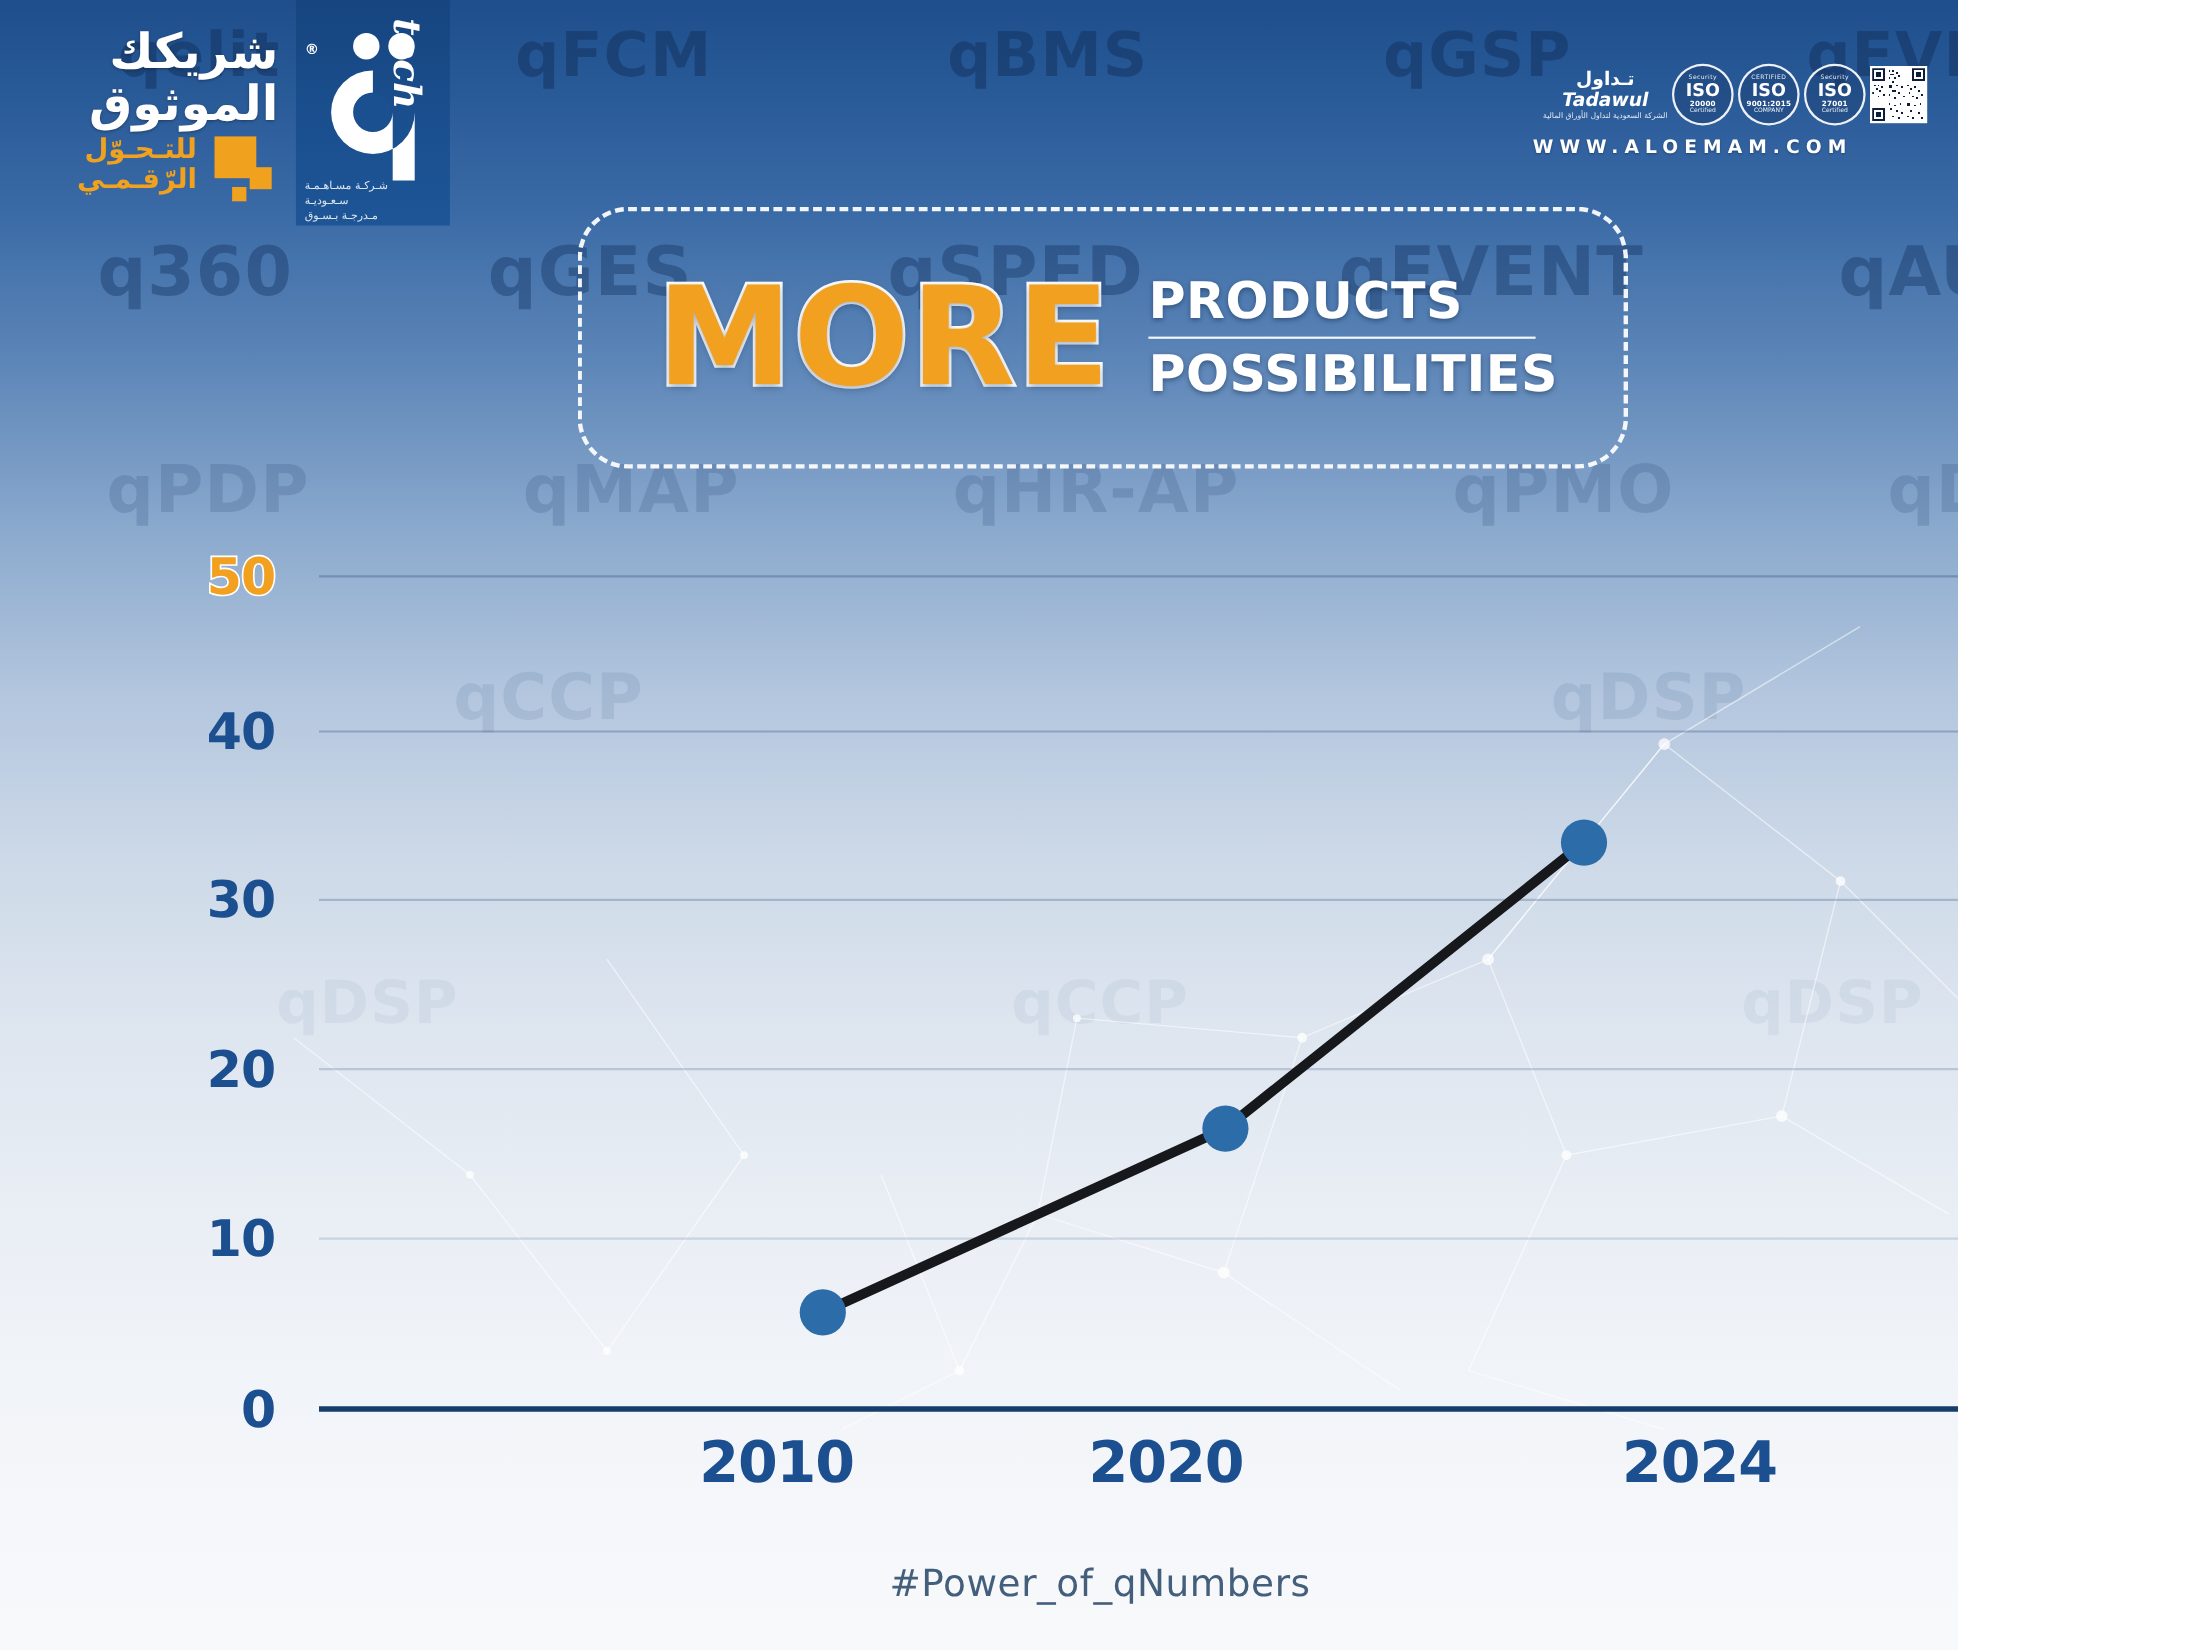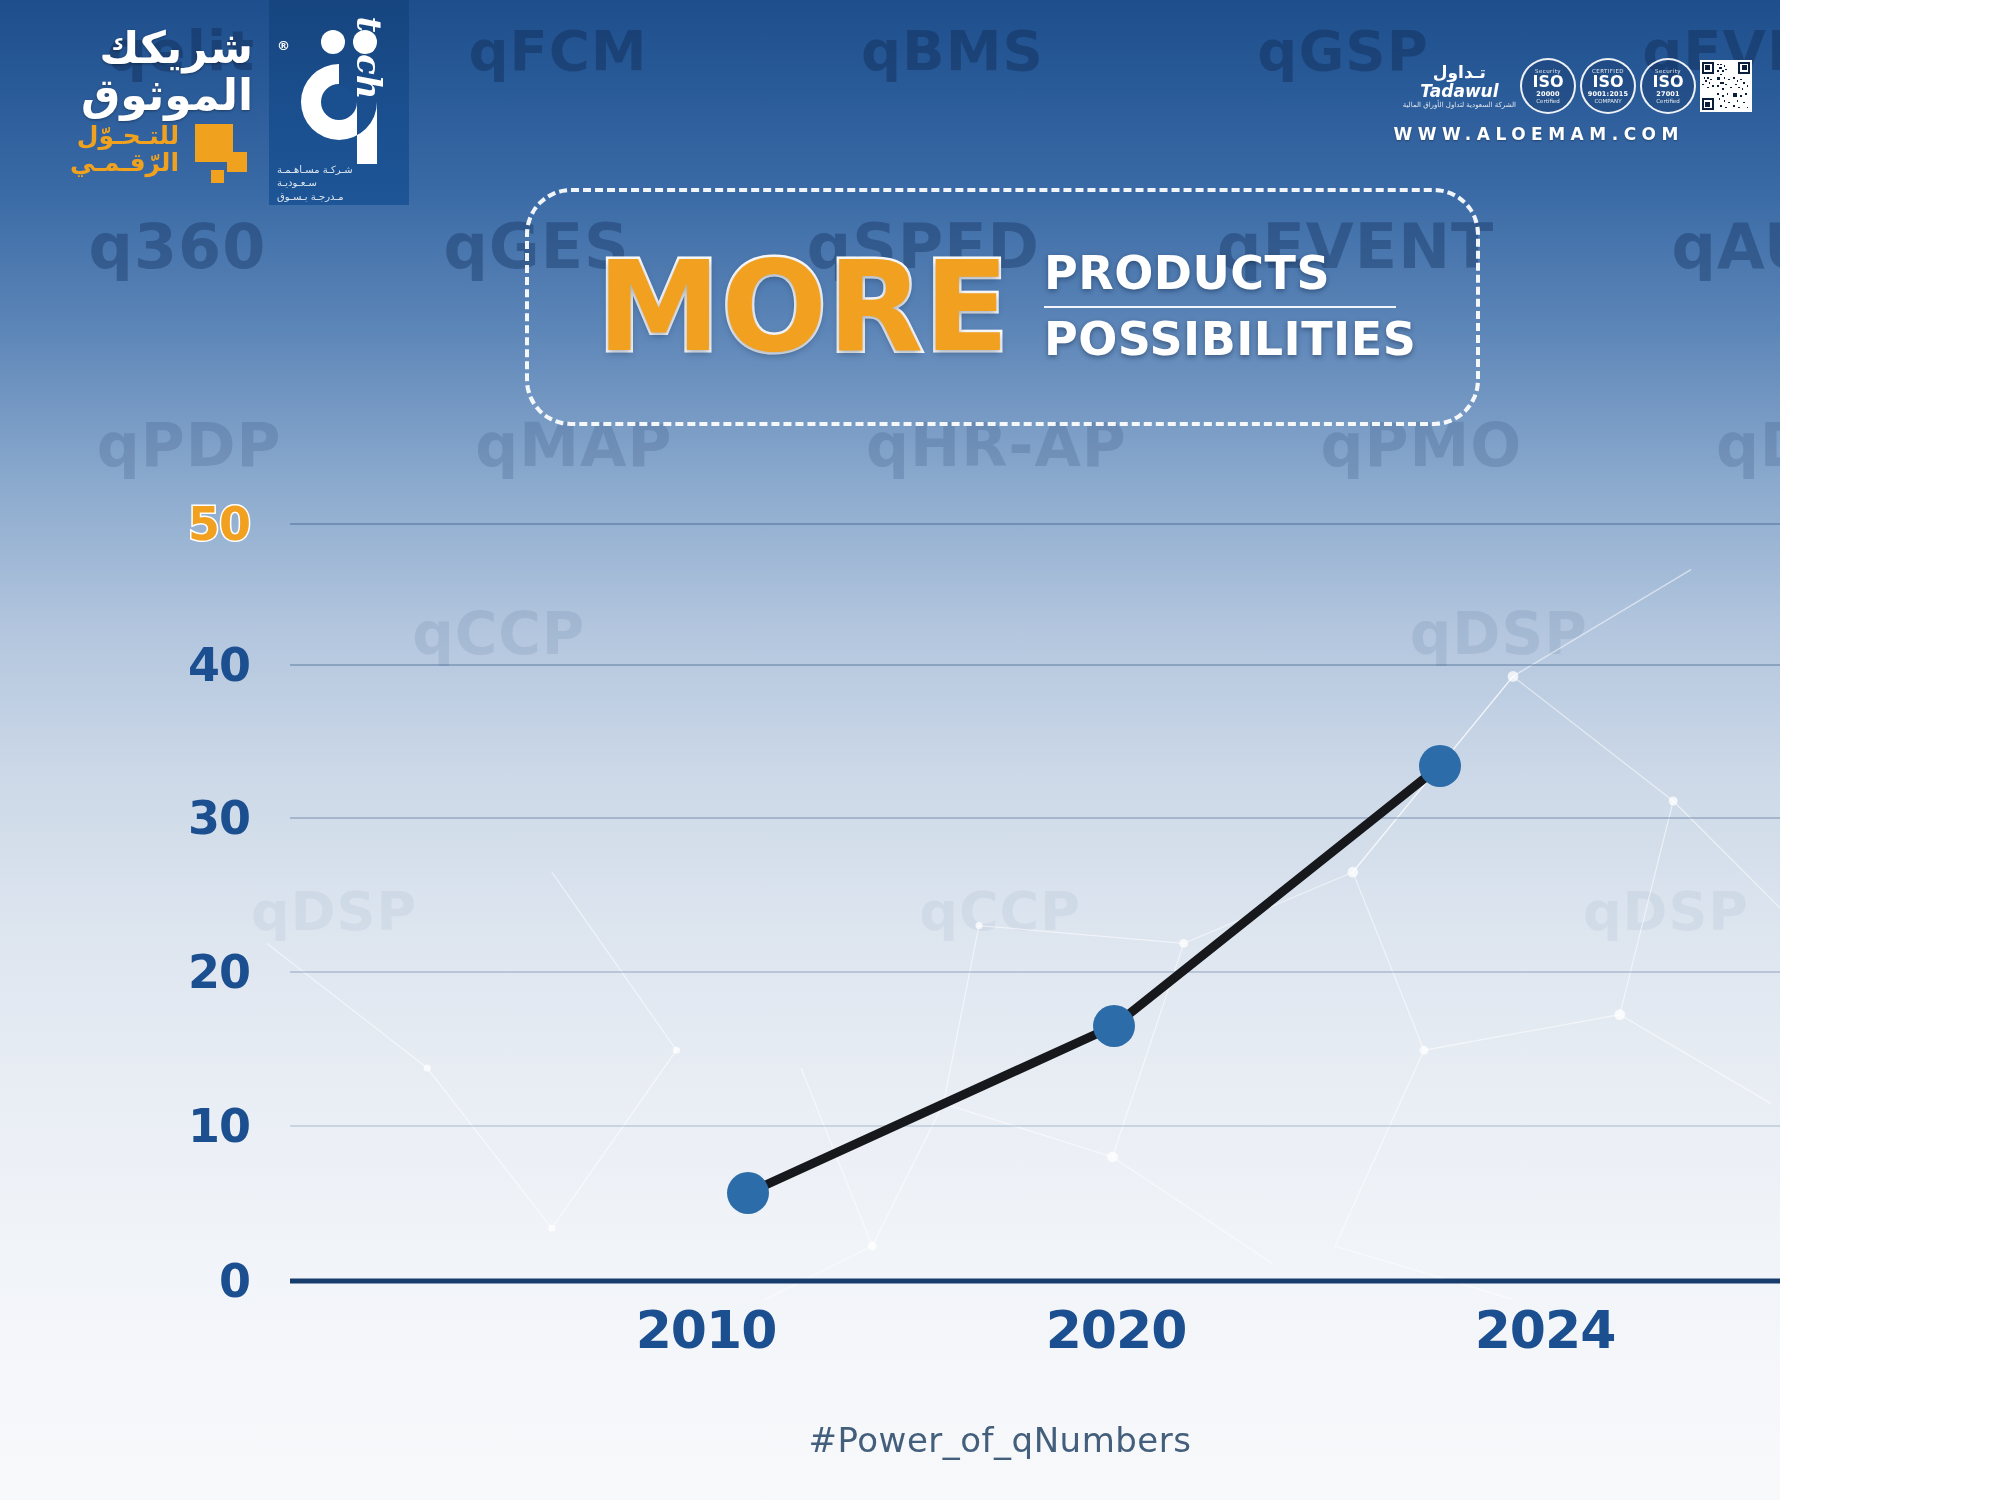--- a/index.html
+++ b/index.html
@@ -525,19 +525,19 @@
     <span class="ytick highlight" style="top:524px">50</span>
     <span class="ytick" style="top:665px">40</span>
     <span class="ytick" style="top:818px">30</span>
     <span class="ytick" style="top:972px">20</span>
     <span class="ytick" style="top:1126px">10</span>
     <span class="ytick" style="top:1281px">0</span>
   </div>
 
   <div id="xlabels">
     <span class="xtick" style="left:706px">2010</span>
-    <span class="xtick" style="left:1116px">2020</span>
+    <span class="xtick" style="left:1060px">2020</span>
     <span class="xtick" style="left:1545px">2024</span>
   </div>
 
   <div id="hashtag">#Power_of_qNumbers</div>
 
 </div>
 
 </body></html>

